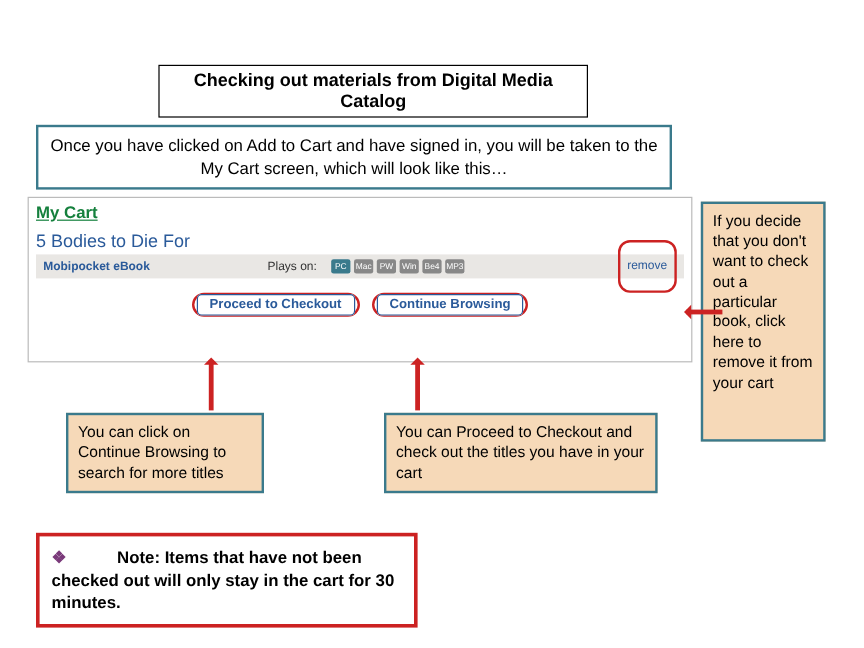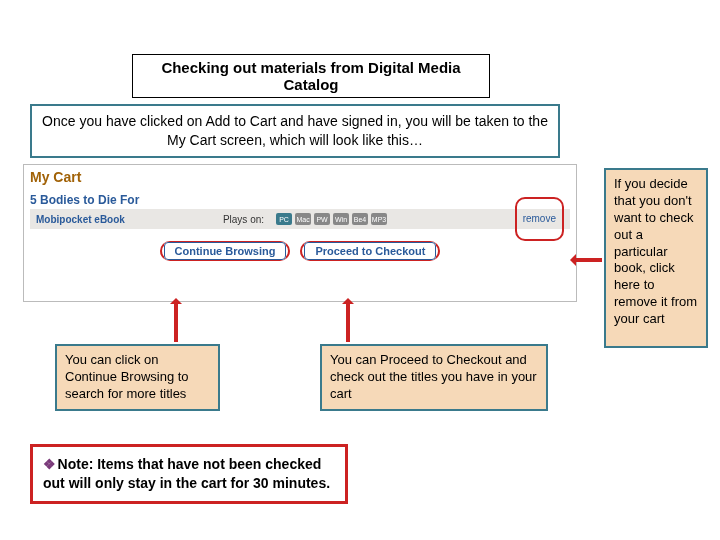--- a/index.html
+++ b/index.html
@@ -37,35 +37,36 @@
   }
   .cart-panel {
     position: absolute;
     left: 23px; top: 164px;
     width: 554px; height: 138px;
     border: 1px solid #bbb;
     background: #fff;
     font-size: 11px;
   }
   .cart-title {
-    color: #a16207;
+    color: #15803d;
     font-weight: bold;
     font-size: 14px;
     padding: 4px 6px 2px;
+    text-decoration: underline;
   }
   .cart-note {
     padding: 0 6px;
     color: #444;
     font-size: 10px;
     line-height: 1.3;
   }
   .item-title {
     color: #2a5a9a;
-    font-weight: bold;
-    font-size: 12px;
+    font-weight: normal;
+    font-size: 15px;
     padding: 6px 6px 0;
   }
   .item-period {
     padding: 0 6px 4px;
     color: #666;
     font-size: 10px;
   }
   .format-row {
     margin: 2px 6px 0;
     background: #e9e7e4;
@@ -109,43 +110,43 @@
   }
   .callout {
     border: 2px solid #3a7a8c;
     background: #f6d9b8;
     padding: 6px 8px;
     font-size: 13px;
     line-height: 1.3;
     position: absolute;
   }
   .callout-side {
-    left: 604px; top: 168px;
-    width: 104px; height: 180px;
+    left: 584px; top: 168px;
+    width: 104px; height: 200px;
   }
   .callout-left {
     left: 55px; top: 344px;
     width: 165px;
   }
   .callout-mid {
     left: 320px; top: 344px;
     width: 228px;
   }
   .note-box {
     position: absolute;
     left: 30px; top: 444px;
     width: 318px;
     border: 3px solid #c22;
     background: #fff;
     padding: 8px 10px;
     font-size: 14px;
     font-weight: bold;
     line-height: 1.35;
   }
-  .note-box .lead { color:#000; }
+  .note-box .lead { color:#000;margin-left:40px; }
   .note-box .bullet { color:#7a3a7a; margin-right:2px;}
   .arrow {
     position:absolute;
     background:#c22;
   }
   
   .arrow-remove {
     left: 572px; top: 258px;
     width: 30px; height: 4px;
   }
@@ -190,24 +191,24 @@
       <span class="badge">Mac</span>
       <span class="badge">PW</span>
       <span class="badge">Win</span>
       <span class="badge">Be4</span>
       <span class="badge">MP3</span>
     </span>
     <span class="remove-link">remove</span>
   </div>
   <div class="btn-row">
     <span class="pill-wrap">
-      <span class="pill">Continue Browsing</span>
+      <span class="pill">Proceed to Checkout</span>
     </span>
     <span class="pill-wrap">
-      <span class="pill">Proceed to Checkout</span>
+      <span class="pill">Continue Browsing</span>
     </span>
   </div>
 </div>
 
 <div class="callout callout-side">If you decide that you don't want to check out a particular book, click here to remove it from your cart</div>
 <div class="callout callout-left">You can click on Continue Browsing to search for more titles</div>
 <div class="callout callout-mid">You can Proceed to Checkout  and check out the titles you have in your cart</div>
 
 <div class="arrow arrow-remove"></div>
 <div class="arrow arrow-cb"></div>

